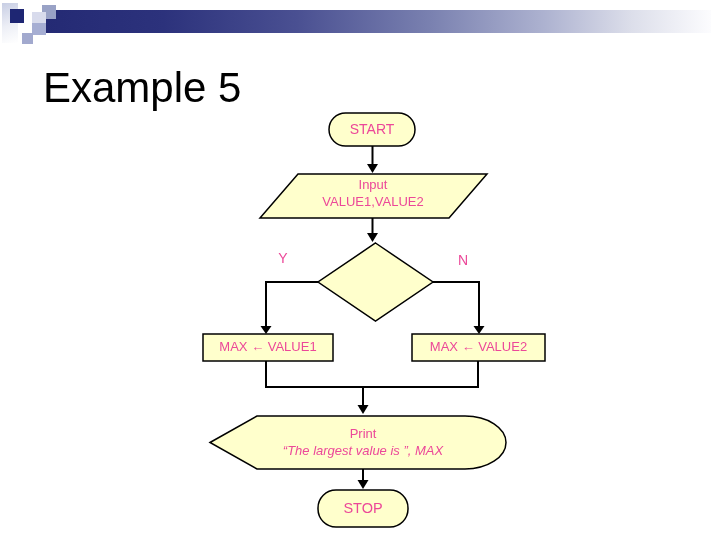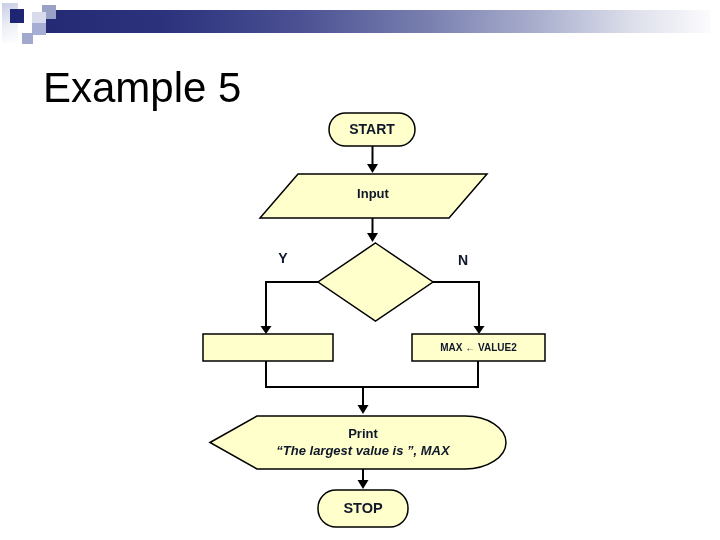--- a/index.html
+++ b/index.html
@@ -27,30 +27,30 @@
     letter-spacing:0; color:#000; white-space:nowrap;
   }
 
   svg.fc { position:absolute; left:0; top:0; width:720px; height:540px; }
   .shape { fill:#FFFFCC; stroke:#000000; stroke-width:1.5; }
   .conn  { stroke:#000000; stroke-width:2; fill:none; }
   .ahead { fill:#000000; stroke:none; }
 
   .lbl {
     position:absolute; display:flex; flex-direction:column; align-items:center;
-    justify-content:center; text-align:center; font-weight:bold; color:#0f172a;
+    justify-content:center; text-align:center; font-weight:normal; color:#ec4899;
     line-height:1.3; white-space:nowrap; pointer-events:none;
   }
   .lbl-start  { left:329px; top:113px; width:86px;  height:33px; font-size:14px; }
   .lbl-input  { left:263px; top:176px; width:220px; height:36px; font-size:13px; }
   .lbl-dec    { left:316px; top:260px; width:118px; height:40px; font-size:11px; line-height:1.25; }
   .lbl-y      { left:270px; top:248px; width:26px;  height:20px; font-size:14px; }
   .lbl-n      { left:450px; top:250px; width:26px;  height:20px; font-size:14px; }
   .lbl-left   { left:203px; top:334px; width:130px; height:27px; font-size:13px; }
-  .lbl-right  { left:412px; top:334px; width:133px; height:27px; font-size:10px; }
+  .lbl-right  { left:412px; top:334px; width:133px; height:27px; font-size:13px; }
   .lbl-print  { left:238px; top:419px; width:250px; height:48px; font-size:13px; }
   .lbl-print .it { font-style:italic; }
   .lbl-stop   { left:318px; top:490px; width:90px;  height:37px; font-size:14.5px; }
 </style>
 </head>
 <body>
 
 <div class="slide">
 
   <div class="hdr-bar"></div>
@@ -90,26 +90,28 @@
     <rect class="shape" x="203" y="334" width="130" height="27"></rect>
     <rect class="shape" x="412" y="334" width="133" height="27"></rect>
     <path class="shape" d="M 210 442.5 L 257 416 L 465 416 A 41 26.5 0 0 1 465 469 L 257 469 Z"></path>
     <rect class="shape" x="318" y="490" width="90" height="37" rx="18"></rect>
   </svg>
 
   <div class="lbl lbl-start">START</div>
 
   <div class="lbl lbl-input">
     <span>Input</span>
+    <span>VALUE1,VALUE2</span>
   </div>
 
 
   <div class="lbl lbl-y">Y</div>
   <div class="lbl lbl-n">N</div>
 
+  <div class="lbl lbl-left">MAX ← VALUE1</div>
   <div class="lbl lbl-right">MAX ← VALUE2</div>
 
   <div class="lbl lbl-print">
     <span>Print</span>
     <span class="it">“The largest value is ”, MAX</span>
   </div>
 
   <div class="lbl lbl-stop">STOP</div>
 
 </div>

